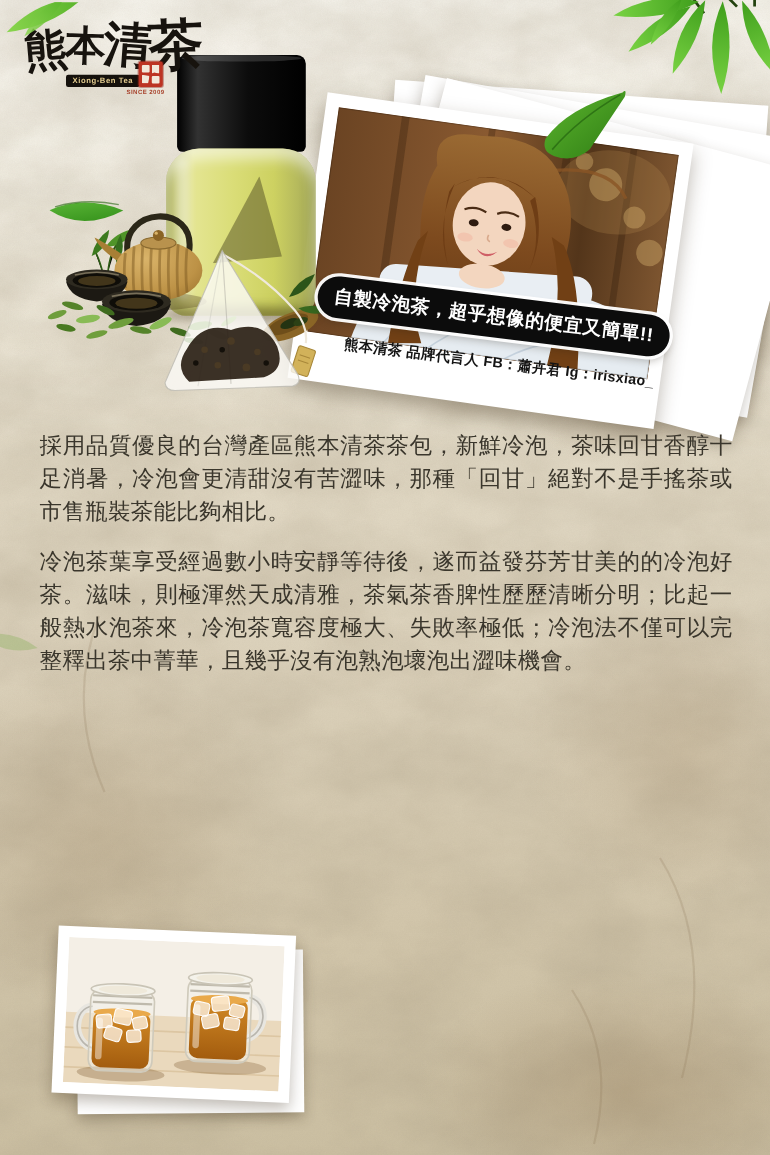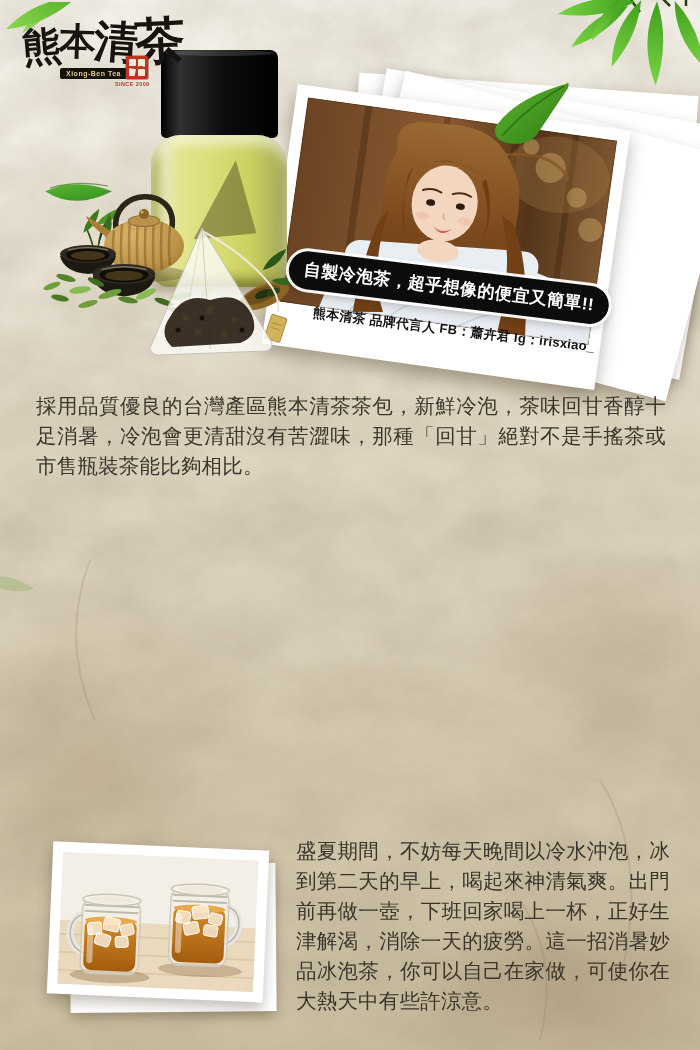--- a/index.html
+++ b/index.html
@@ -370,22 +370,22 @@
     <g fill="#14100a">
         <circle cx="38" cy="108" r="2.5"></circle>
         <circle cx="62" cy="96" r="2.5"></circle>
         <circle cx="102" cy="108" r="2.5"></circle>
       </g>
     <path d="M62,10 L44,52 L58,16 Z" fill="rgba(255,255,255,.35)"></path>
   </svg>
 
   <div class="abs article">
     <p>採用品質優良的台灣產區熊本清茶茶包，新鮮冷泡，茶味回甘香醇十足消暑，冷泡會更清甜沒有苦澀味，那種「回甘」絕對不是手搖茶或市售瓶裝茶能比夠相比。</p>
+    <p>冷泡茶葉享受經過數小時安靜等待後，遂而益發芬芳甘美的的冷泡好茶。滋味，則極渾然天成清雅，茶氣茶香脾性歷歷清晰分明；比起一般熱水泡茶來，冷泡茶寬容度極大、失敗率極低；冷泡法不僅可以完整釋出茶中菁華，且幾乎沒有泡熟泡壞泡出澀味機會。</p>
   </div>
-  <div class="abs p-last">盛夏期間，不妨每天晚間以冷水沖泡，冰到第二天的早上，喝起來神清氣爽。出門前再做一壺，下班回家喝上一杯，正好生津解渴，消除一天的疲勞。這一招消暑妙品冰泡茶，你可以自己在家做，可使你在大熱天中有些許涼意。</div>
 
   <div class="abs jcardB"></div>
   <div class="abs jcard">
     <svg width="196" height="132" viewBox="0 0 196 132">
       <defs>
           <linearGradient id="amber" x1="0" y1="0" x2="0" y2="1">
         <stop offset="0" stop-color="#d28a26"></stop>
             <stop offset="1" stop-color="#a35c0e"></stop>
           </linearGradient>
         </defs>

